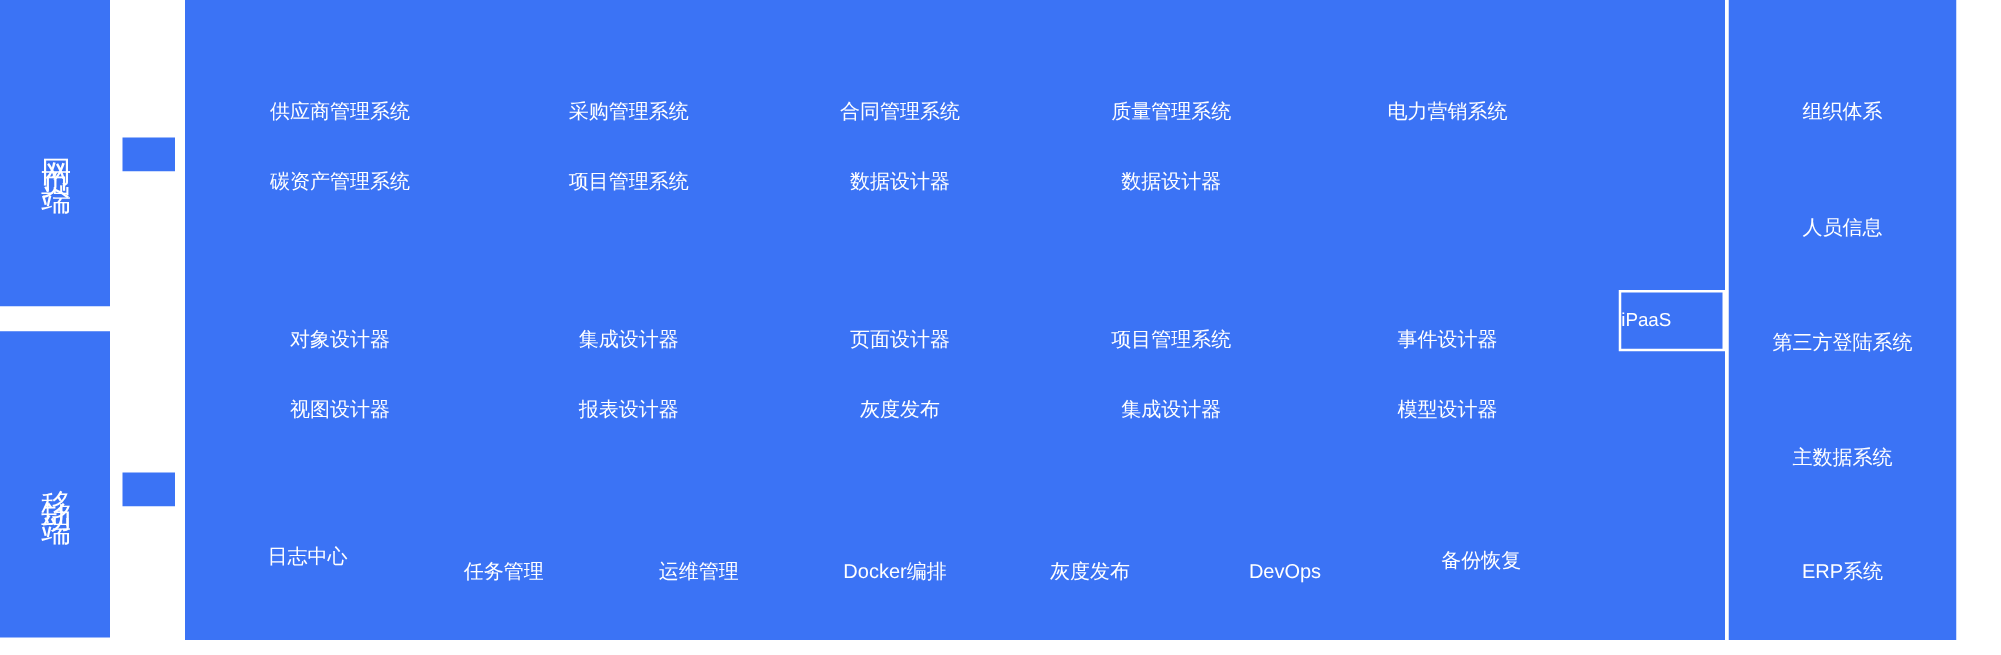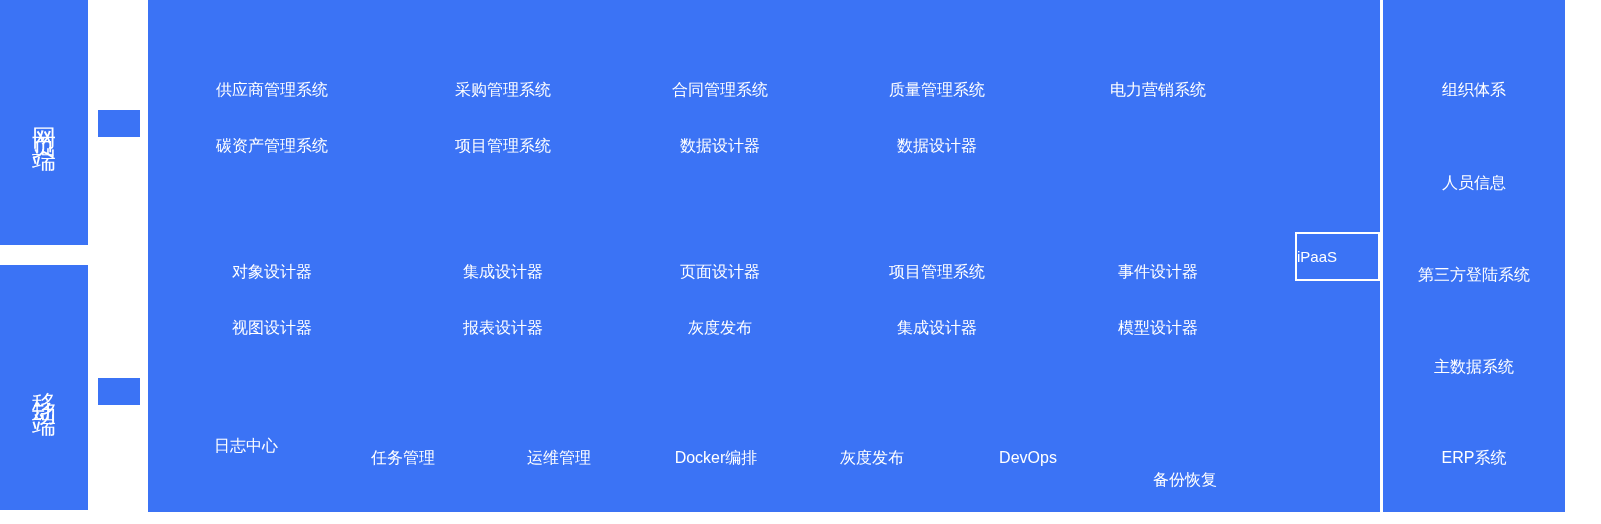--- a/index.html
+++ b/index.html
@@ -91,21 +91,21 @@
     <span class="cell" style="left:572px;top:328px">灰度发布</span>
     <span class="cell" style="left:789px;top:328px">集成设计器</span>
     <span class="cell" style="left:1010px;top:328px">模型设计器</span>
 
     <span class="cell" style="left:98px;top:446px">日志中心</span>
     <span class="cell" style="left:255px;top:458px">任务管理</span>
     <span class="cell" style="left:411px;top:458px">运维管理</span>
     <span class="cell" style="left:568px;top:458px">Docker编排</span>
     <span class="cell" style="left:724px;top:458px">灰度发布</span>
     <span class="cell" style="left:880px;top:458px">DevOps</span>
-    <span class="cell" style="left:1037px;top:480px">备份恢复</span>
+    <span class="cell" style="left:1037px;top:449px">备份恢复</span>
   </div>
 
   <div class="ipaas">
     <span>iPaaS</span>
   </div>
 
   <div class="panel panel-right">
     <span class="rcell" style="top:90px">组织体系</span>
     <span class="rcell" style="top:183px">人员信息</span>
     <span class="rcell" style="top:275px">第三方登陆系统</span>

